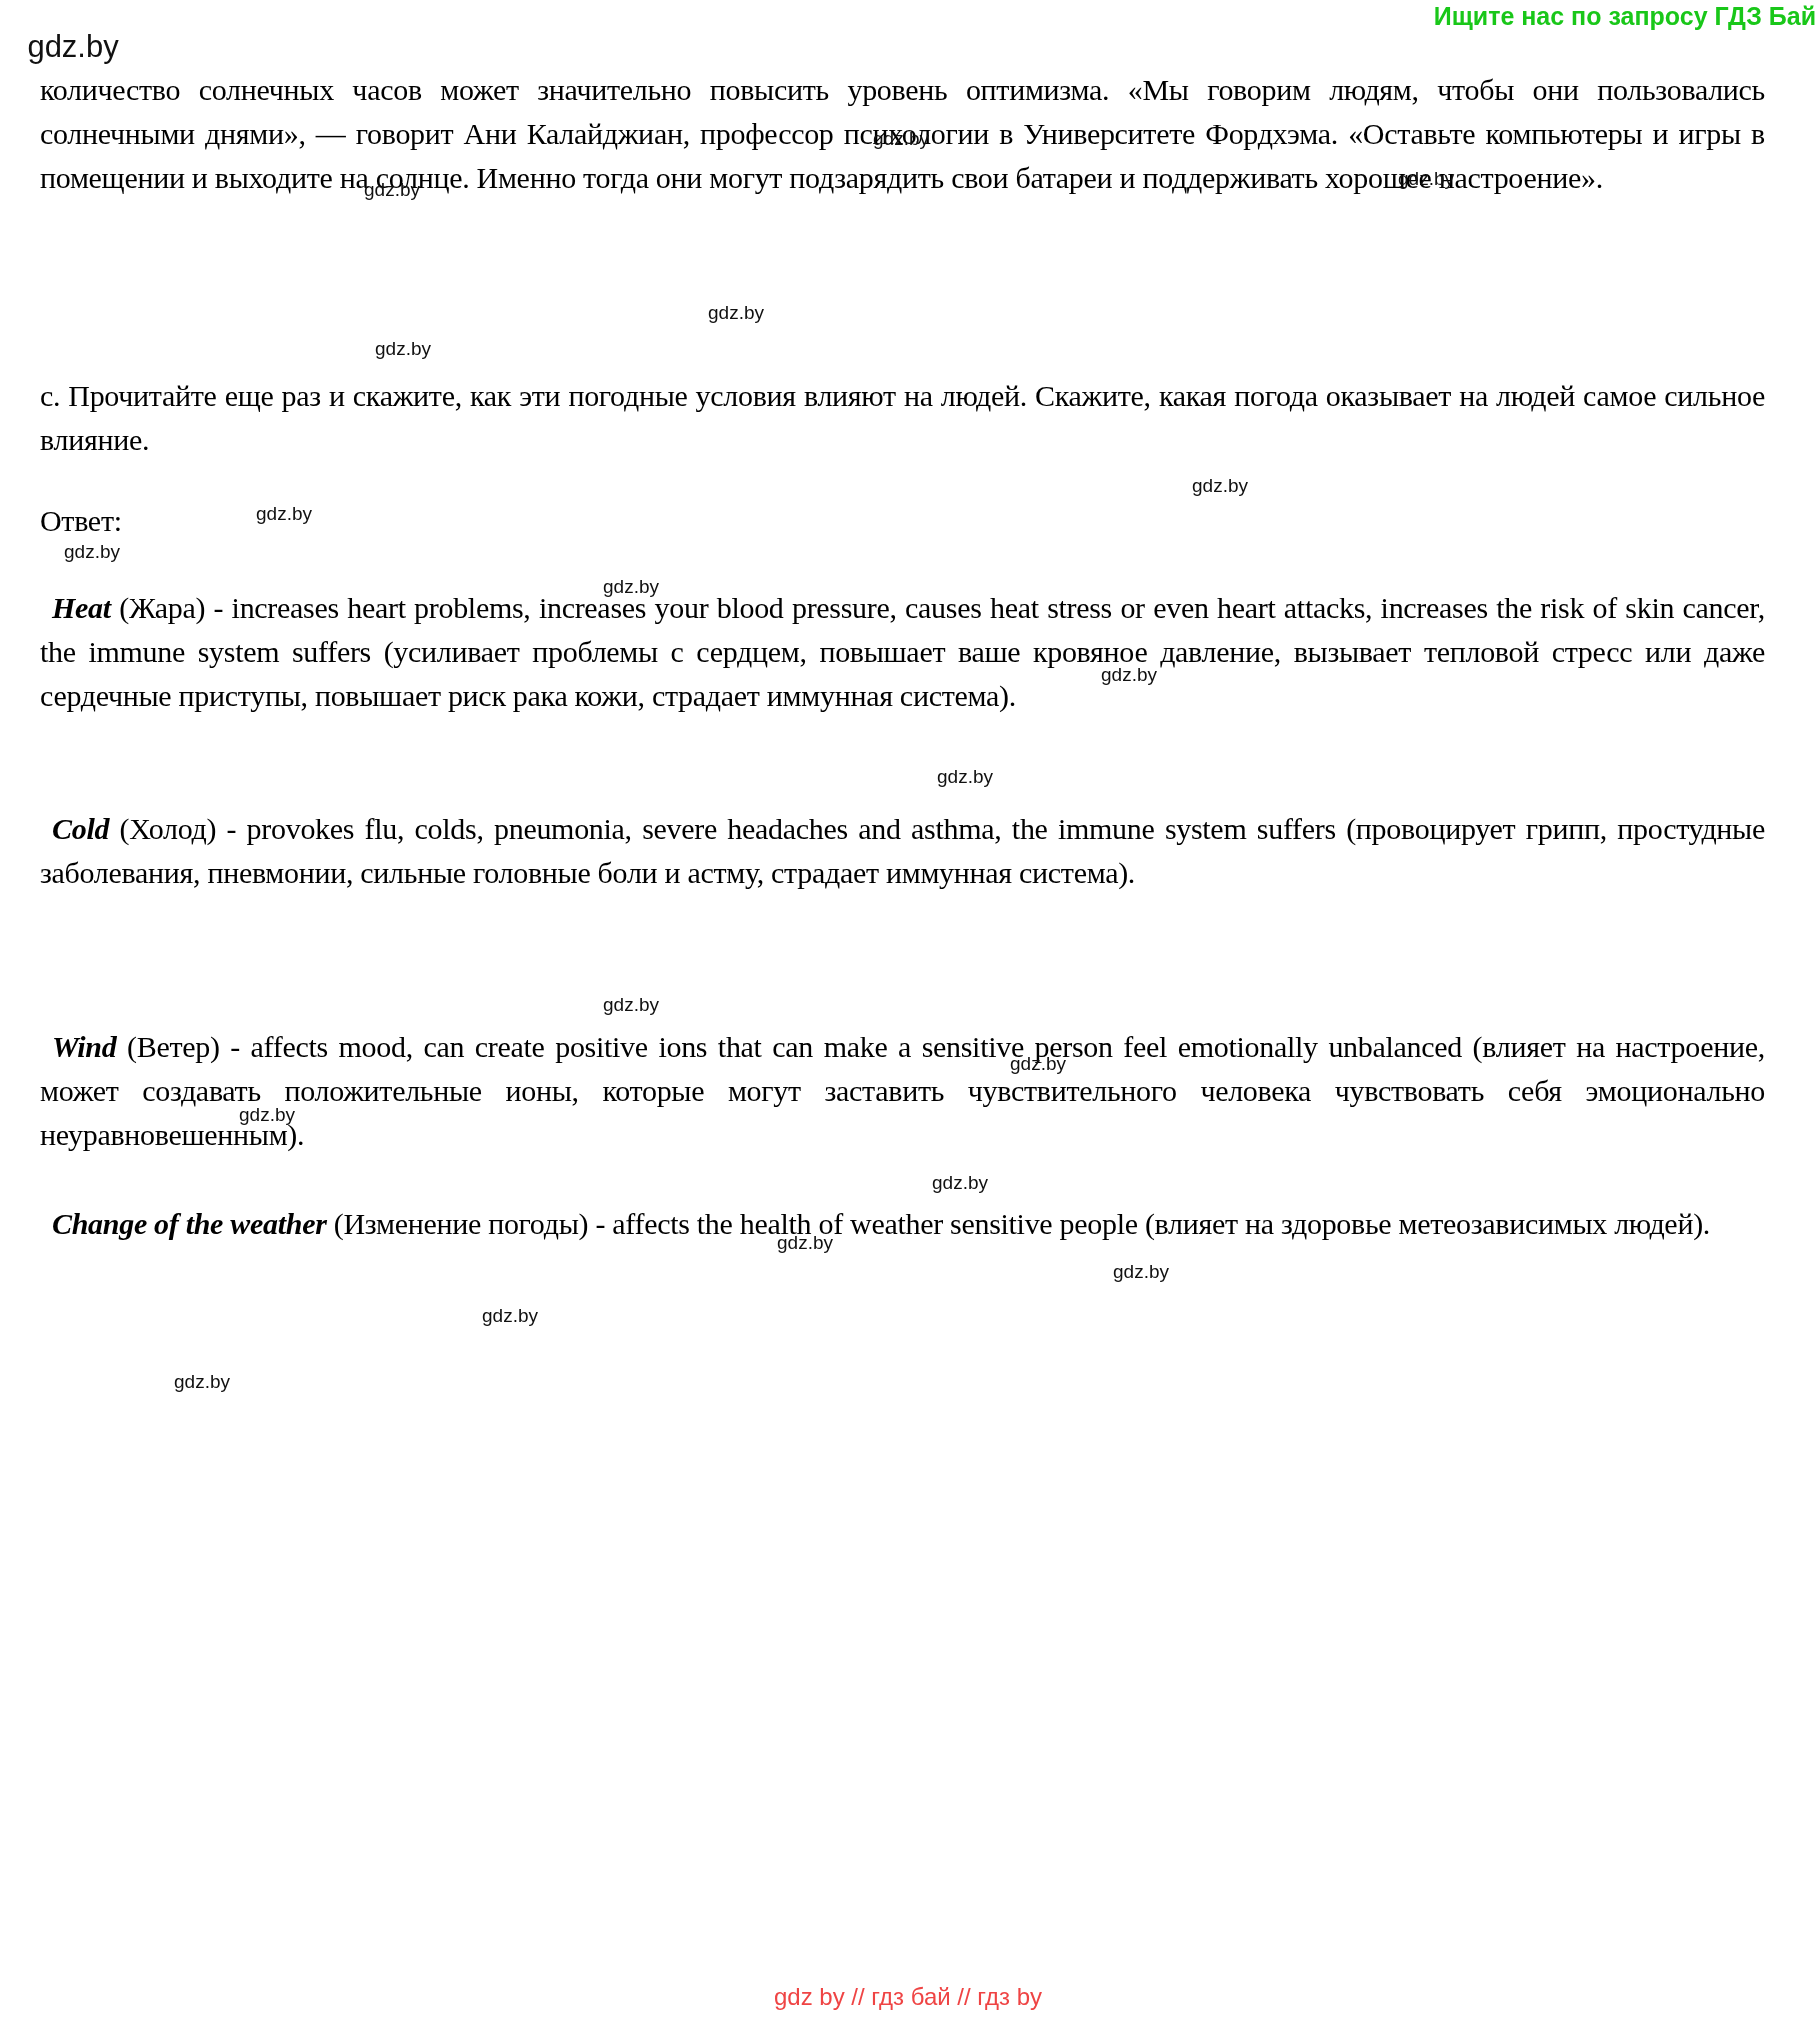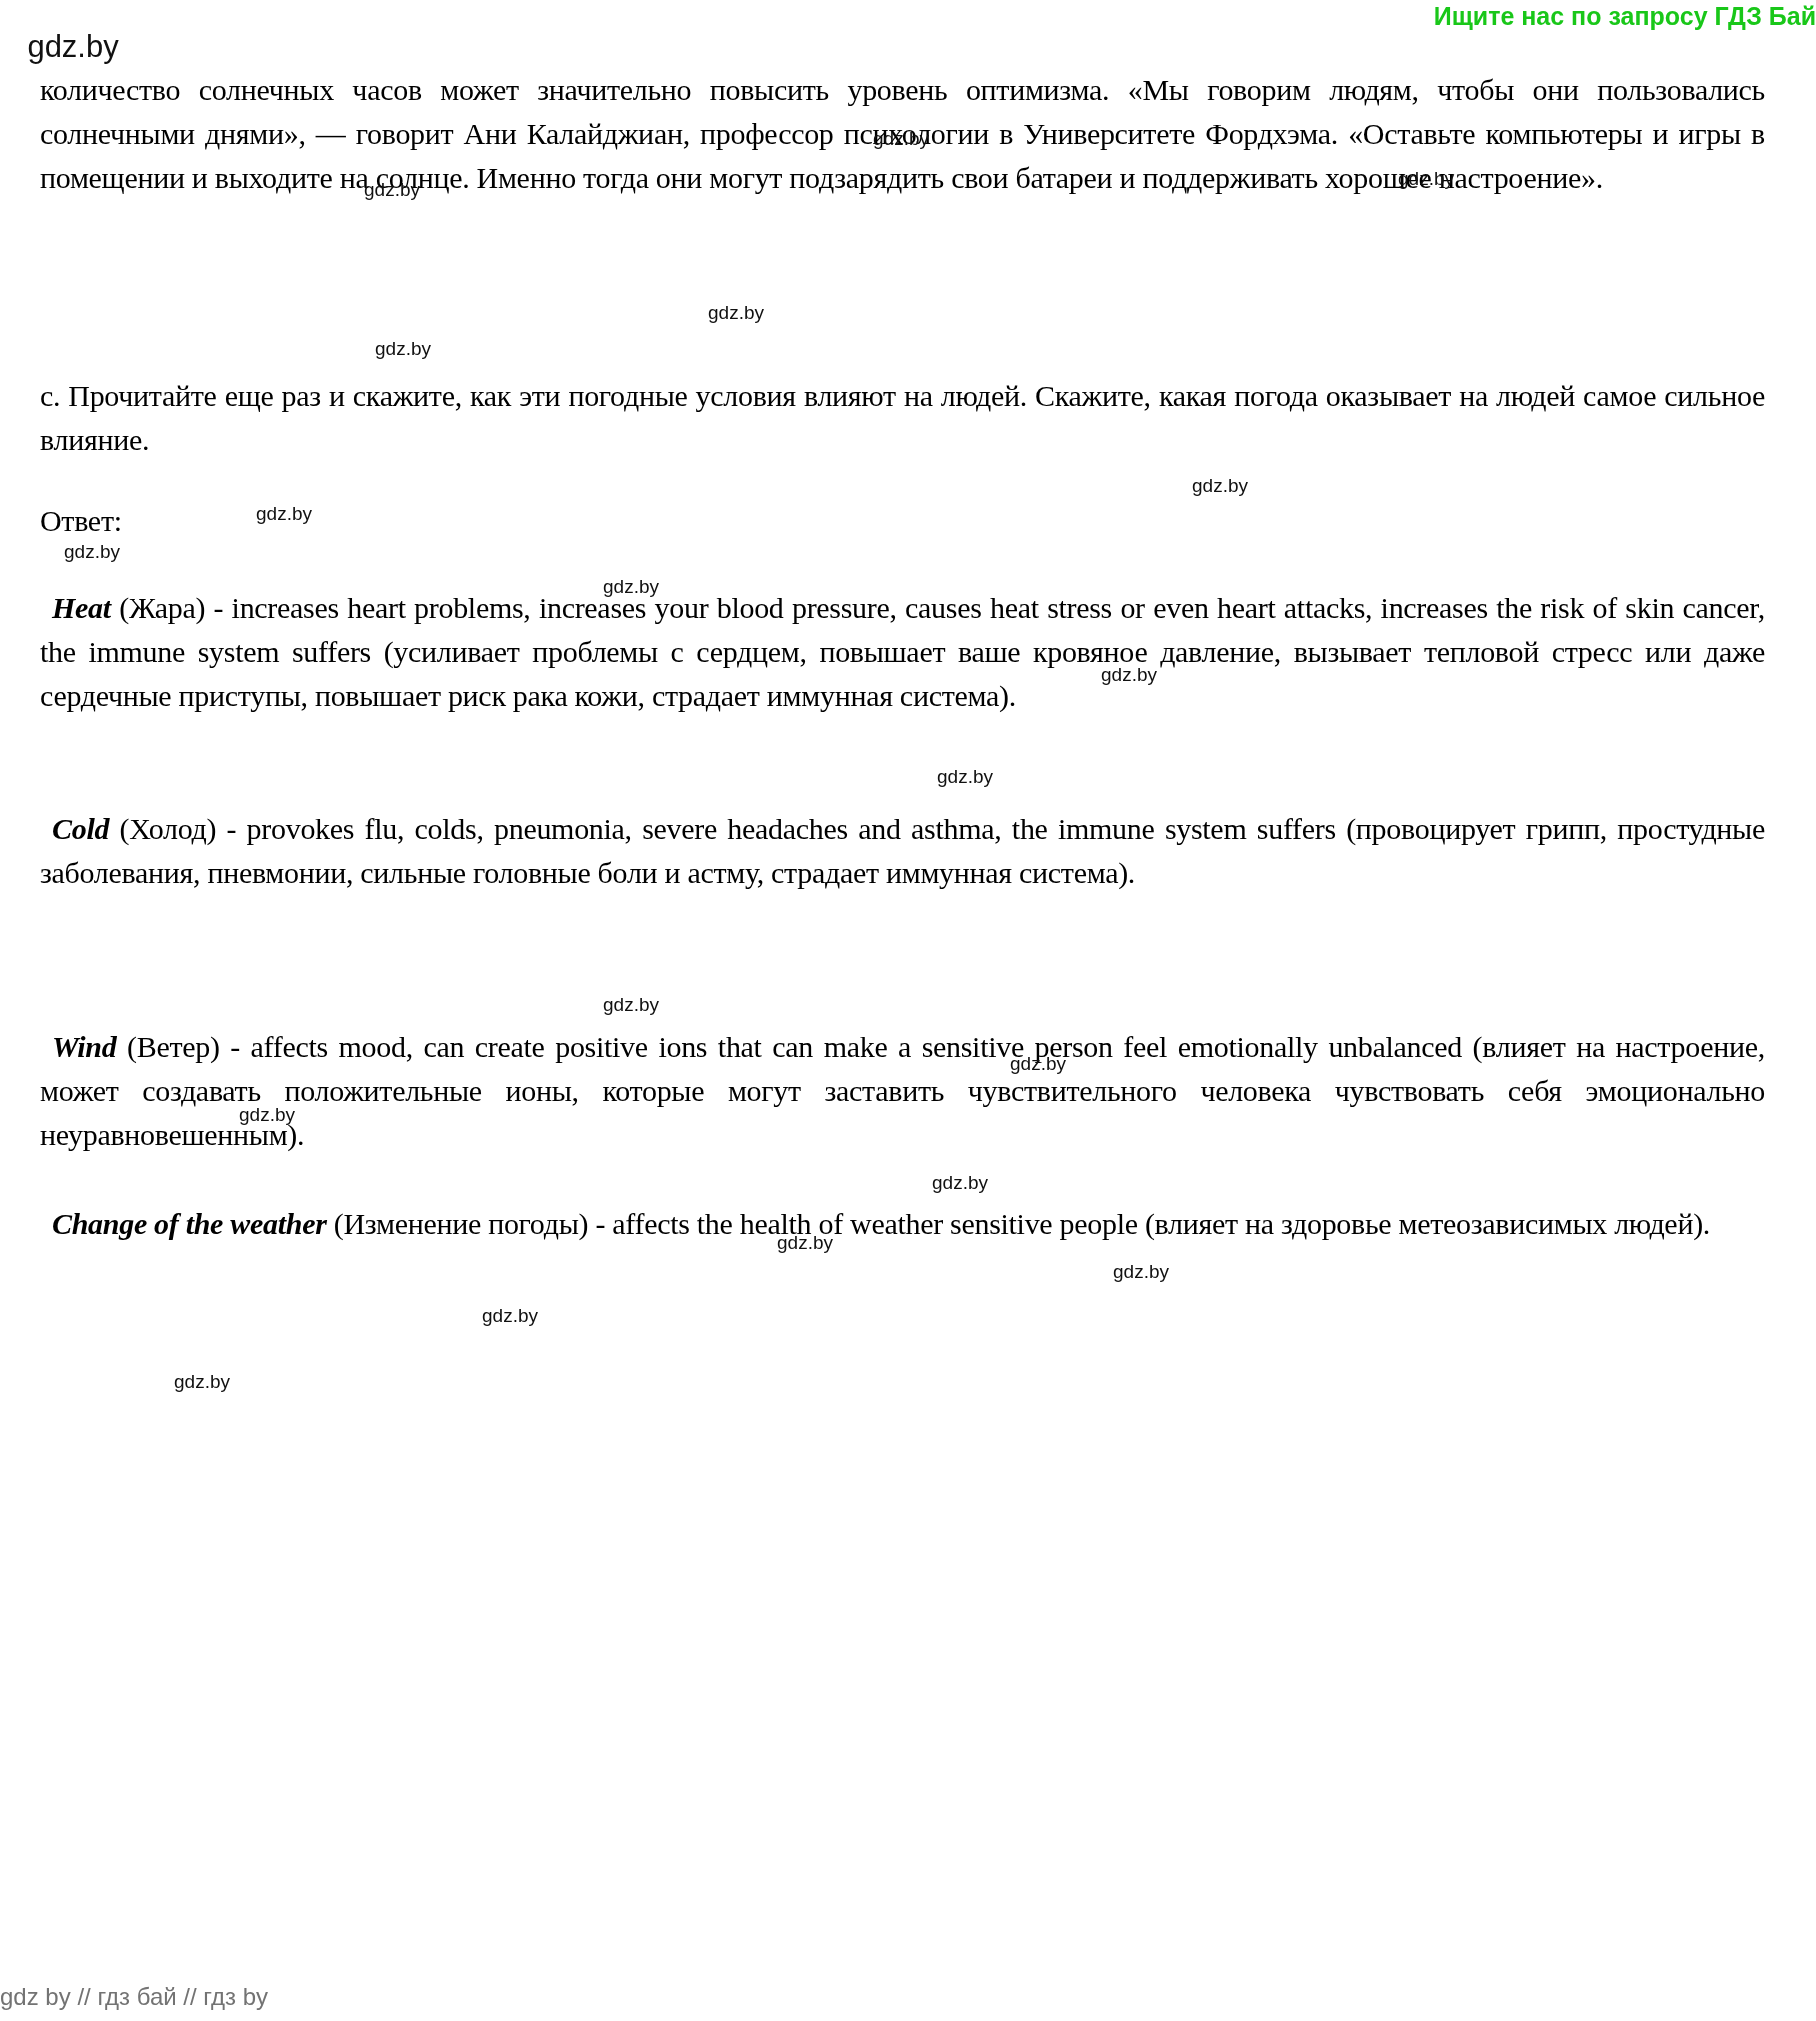--- a/index.html
+++ b/index.html
@@ -79,24 +79,24 @@
     pointer-events: none;
   }
   .wm.big { font-size: 31px; }
 
   
   .footer {
     position: absolute;
     left: 0;
     top: 1983px;
     width: 1816px;
-    text-align: left;
+    text-align: center;
     font-family: "Liberation Sans", sans-serif;
     font-size: 24px;
-    color: #737373;
+    color: #ef4444;
     white-space: nowrap;
   }
 </style>
 </head>
 <body>
 
 <div class="top-banner">Ищите нас по запросу ГДЗ Бай</div>
 
 <div class="page">
 

